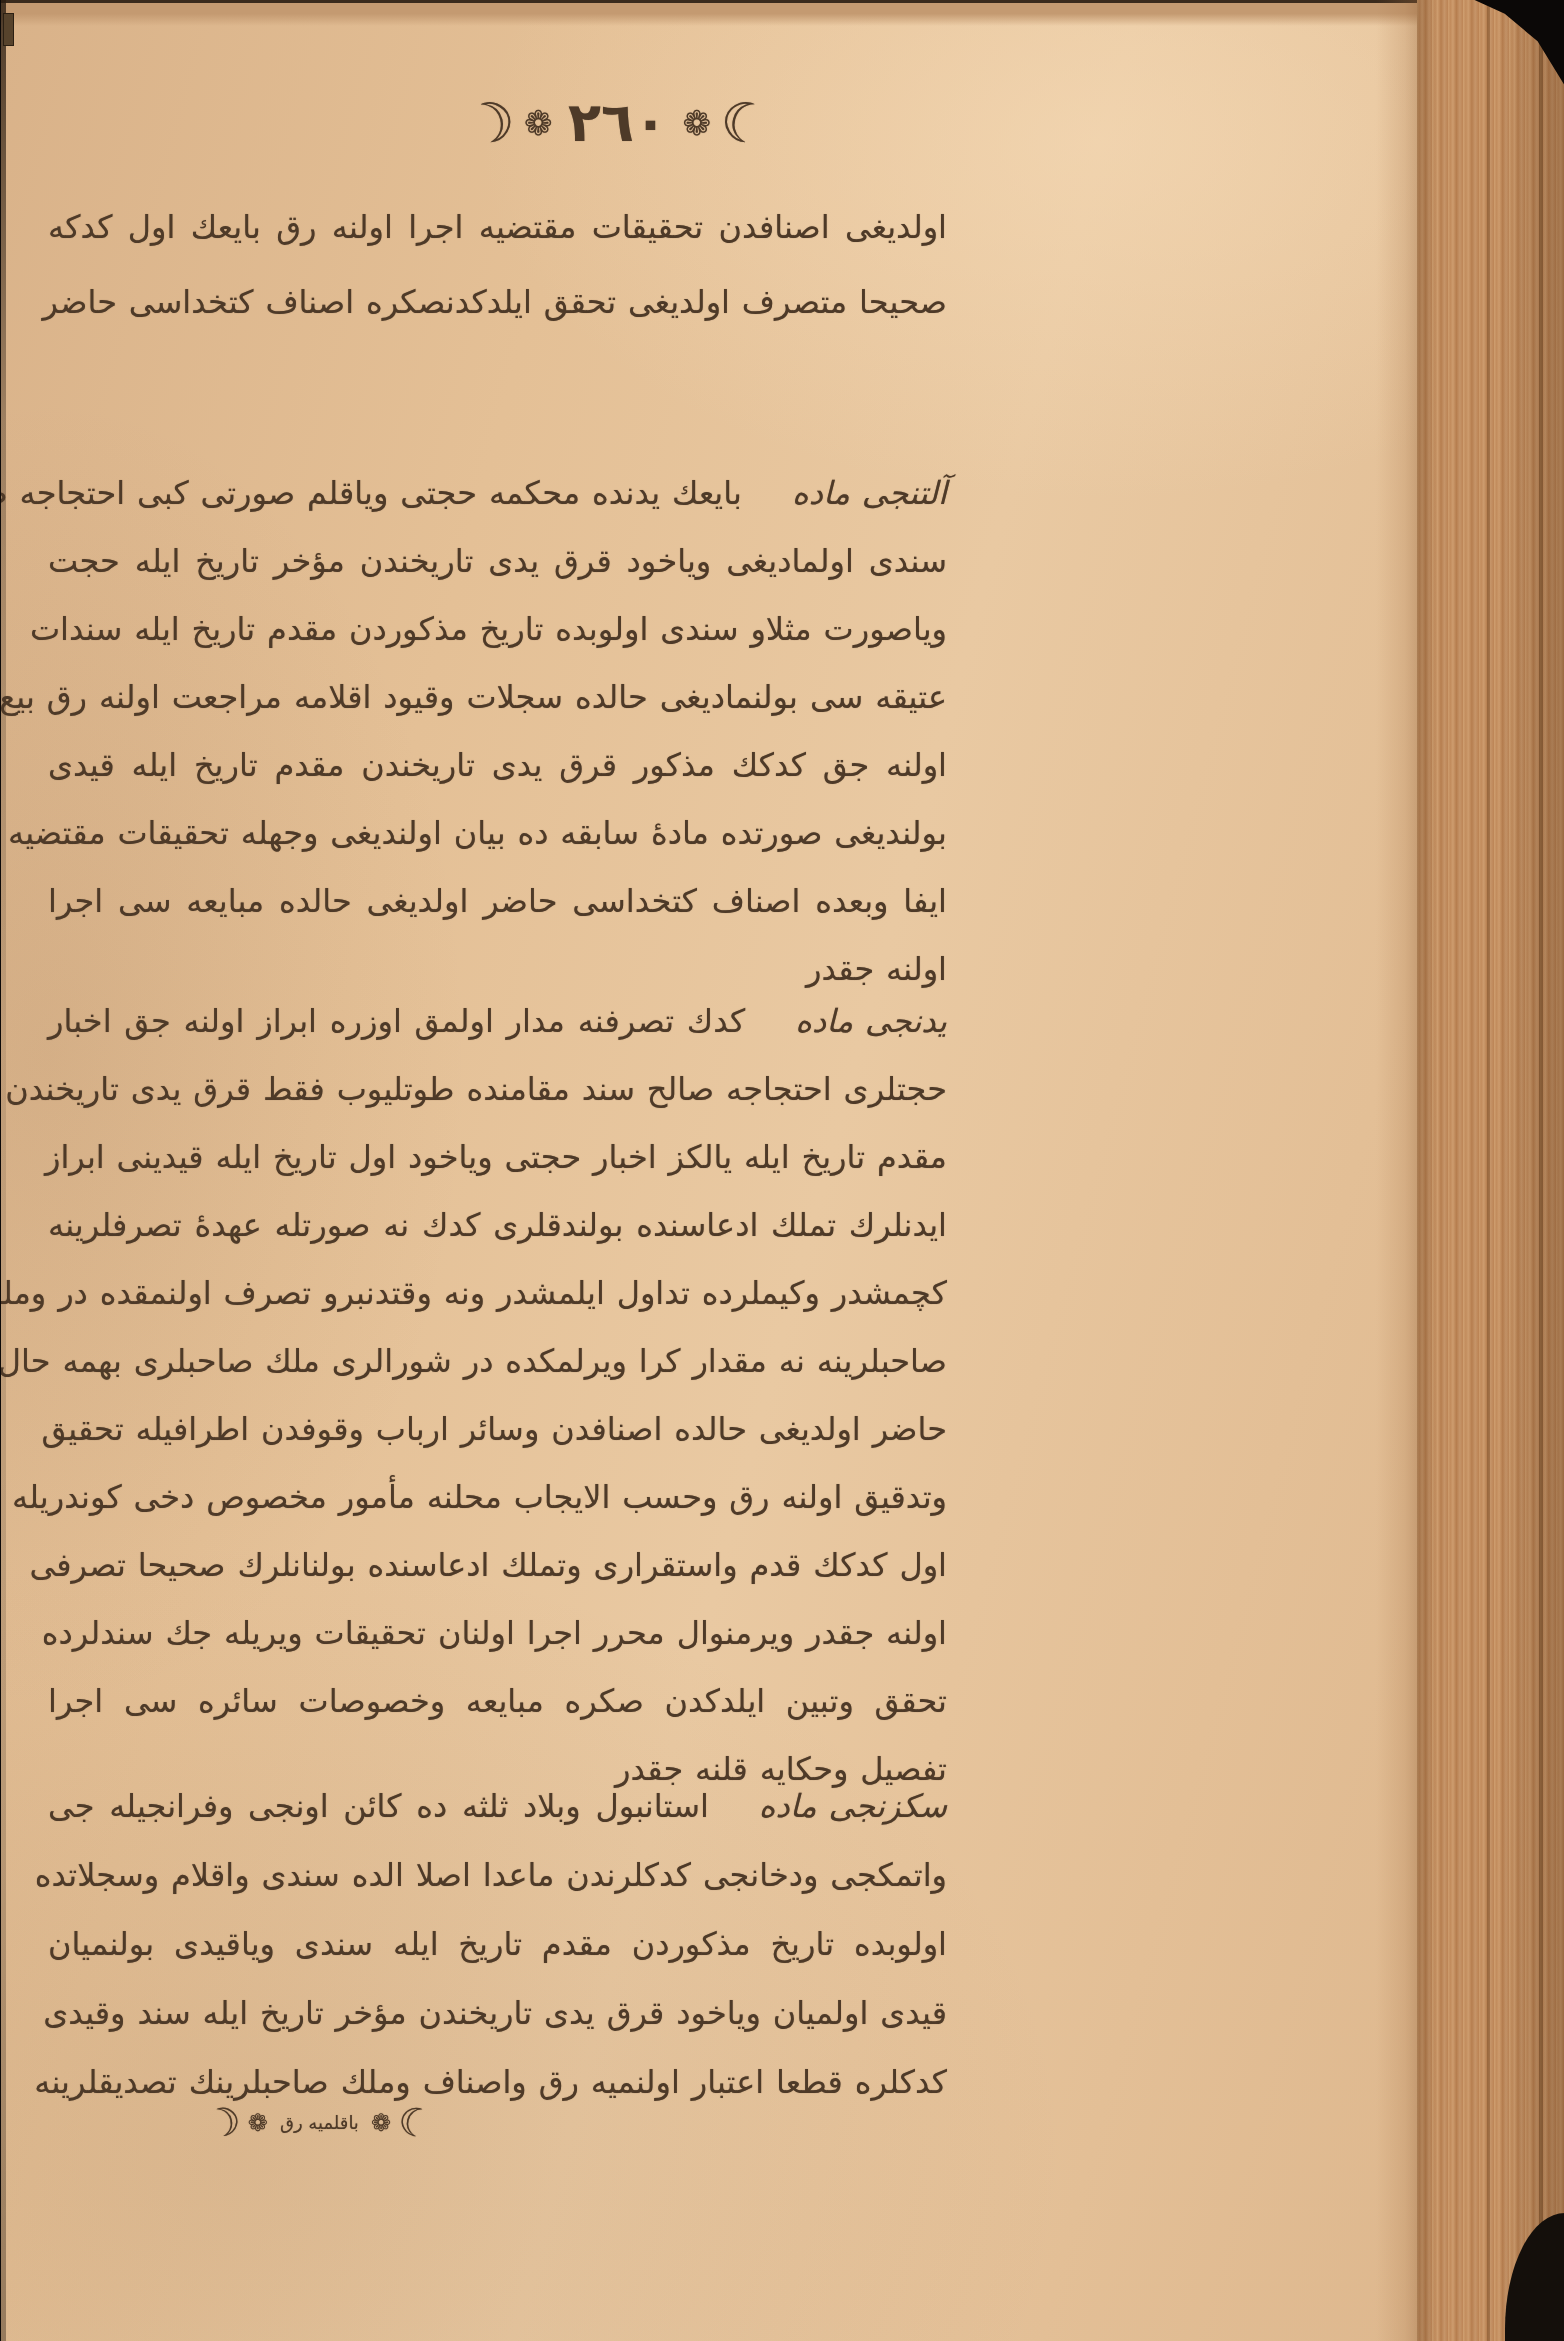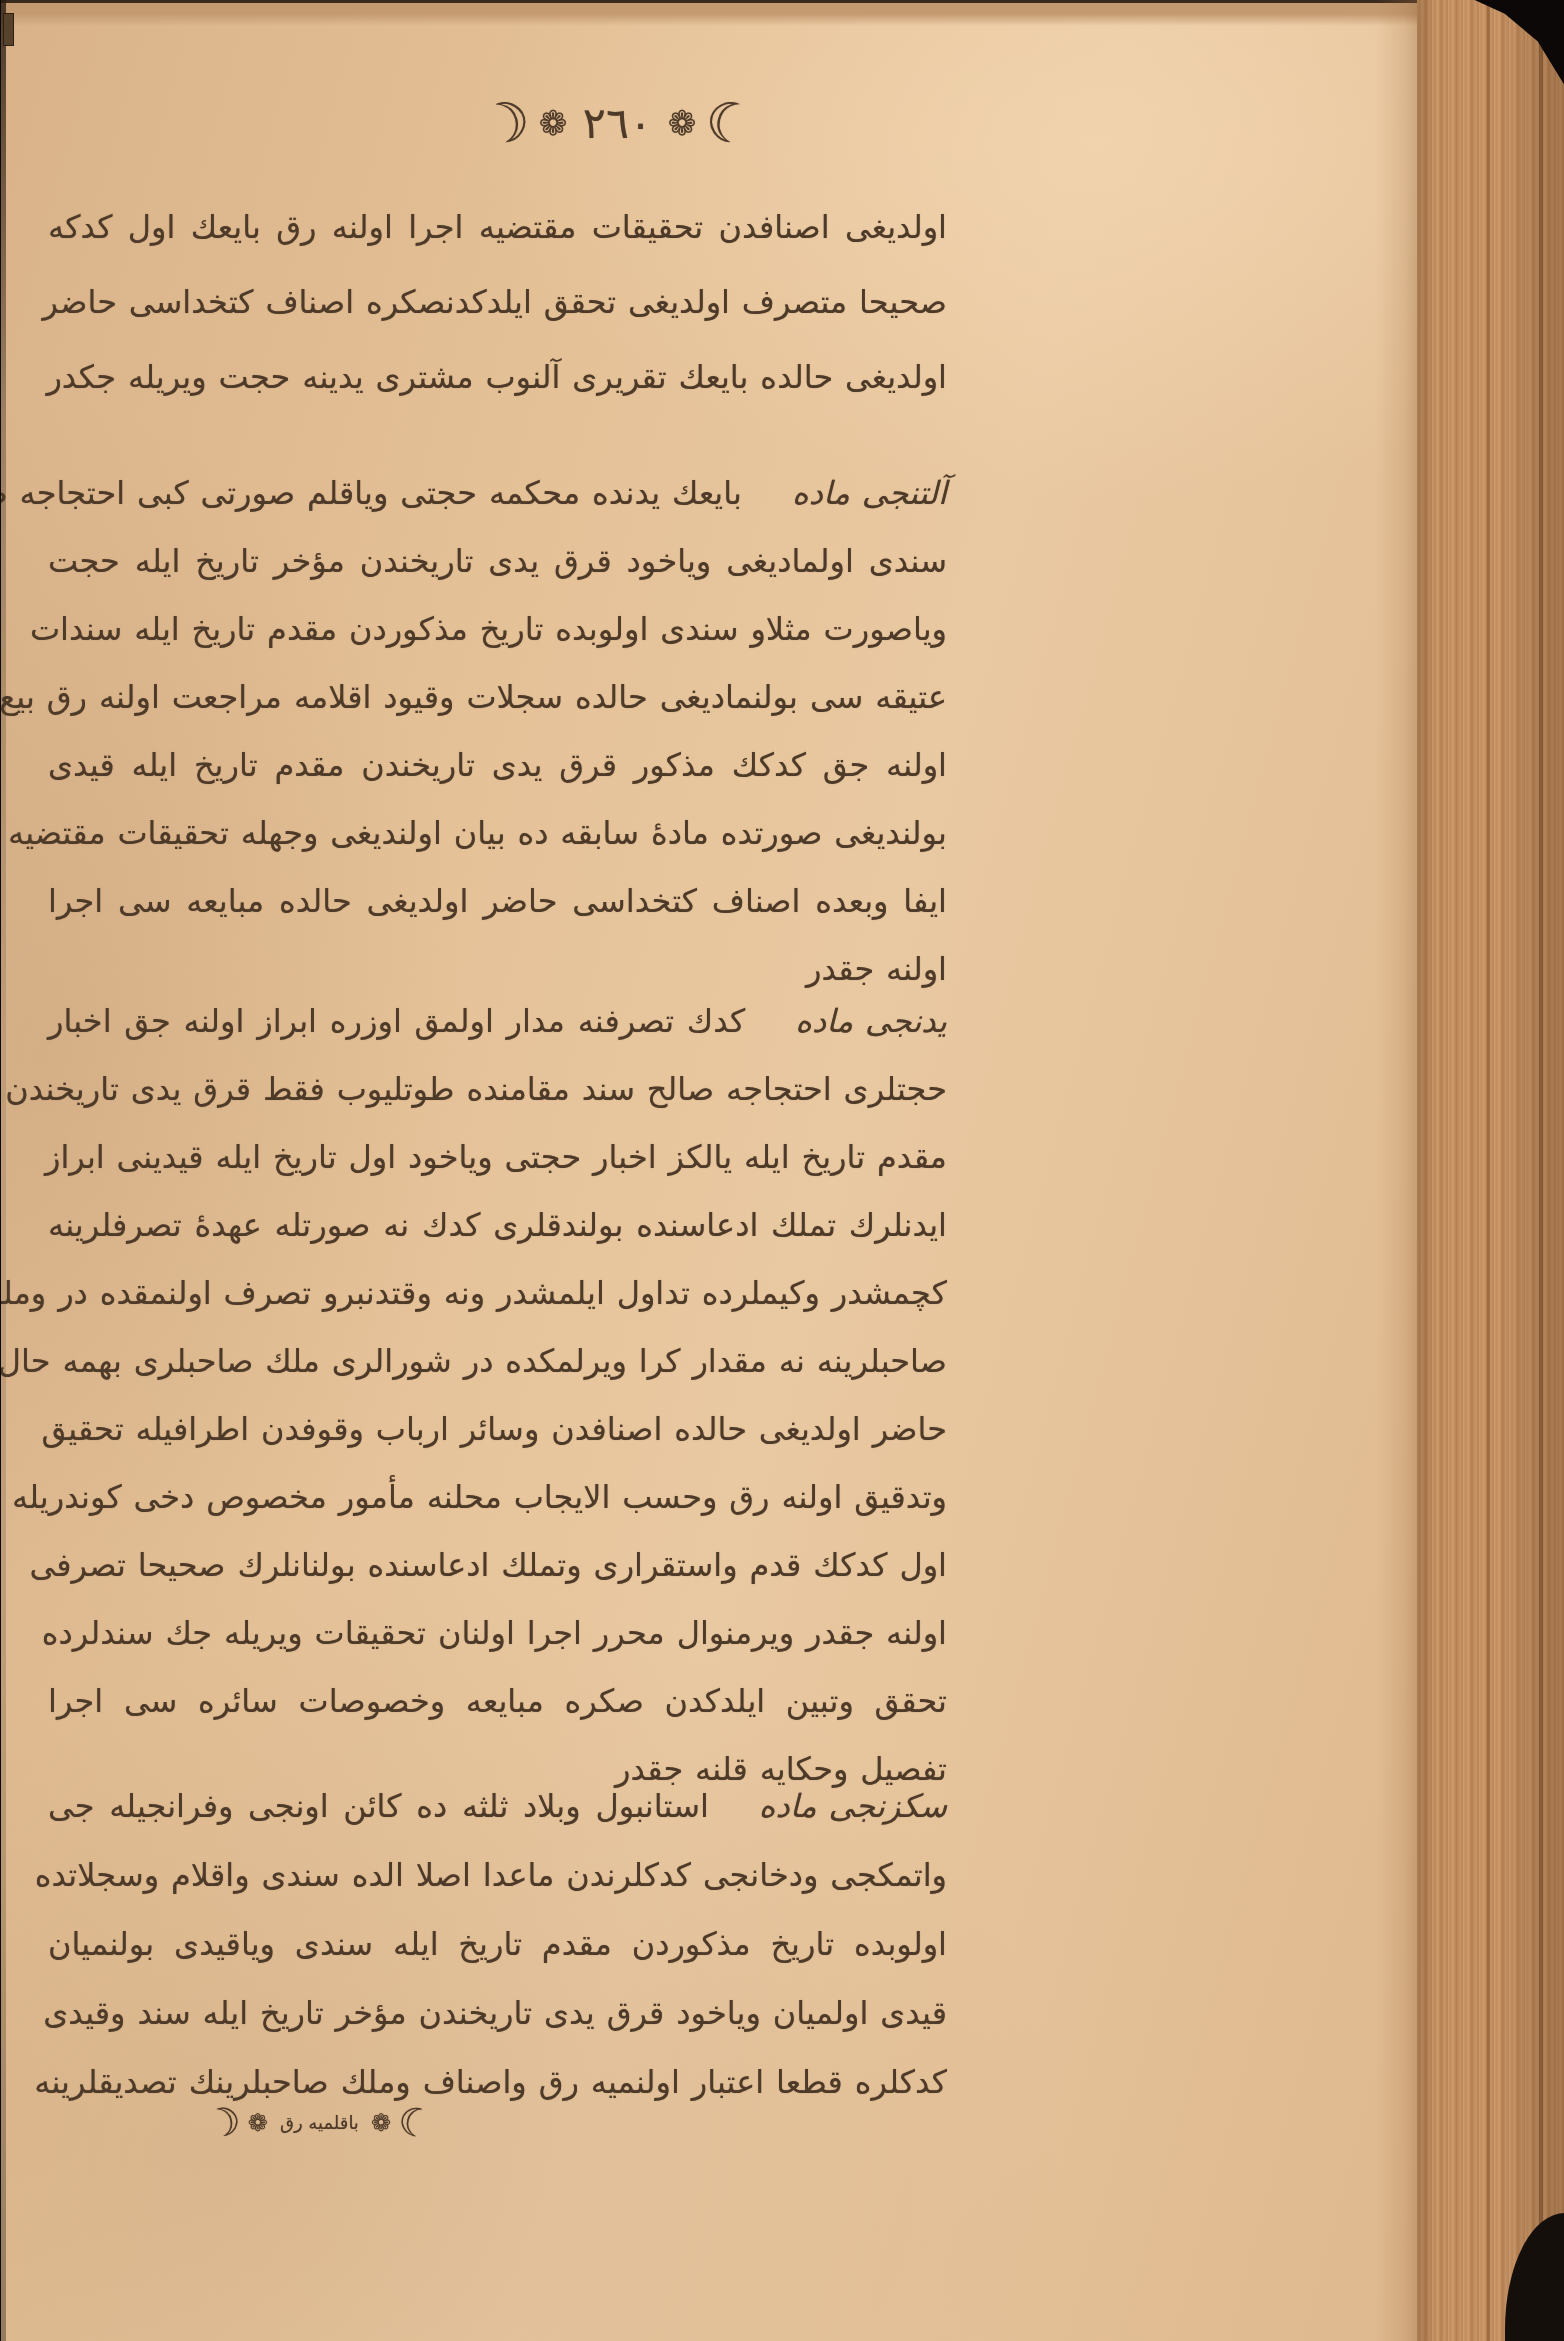--- a/index.html
+++ b/index.html
@@ -40,21 +40,21 @@
     border-top-left-radius:100% 90%;}
 
   
   .ink{color:#4e3a28;text-shadow:0 0 0.9px rgba(73,53,34,.55);}
 
   
   .pg-head{position:absolute;top:93px;left:480px;width:275px;display:flex;direction:ltr;
     align-items:center;justify-content:center;gap:8.6px;}
   .pg-head .crescent{font-size:55px;line-height:60px;}
   .pg-head .rosette{font-size:34px;line-height:60px;}
-  .pg-head .num{font-size:43px;line-height:60px;font-weight:normal;padding:0 6.9px;letter-spacing:3.4px;}
+  .pg-head .num{font-size:54px;line-height:60px;font-weight:bold;padding:0 6.9px;letter-spacing:3.4px;}
   .tilt-l{display:inline-block;transform:rotate(-14deg);}
   .tilt-r{display:inline-block;transform:rotate(14deg);}
 
   
   .text-block{position:absolute;left:48px;width:899px;top:0;height:2132px;direction:rtl;}
   .para{position:absolute;left:0;right:0;}
   .line{font-size:32px;line-height:68px;text-align:justify;text-align-last:justify;
     word-spacing:1.7px;white-space:nowrap;}
   .p1 .line{line-height:75px;}
   .p4 .line{line-height:69px;}
@@ -95,21 +95,20 @@
     <span class="num">٢٦٠</span>
     <span class="rosette">❁</span>
     <span class="crescent tilt-r">☾</span>
   </div>
 
   <div class="text-block ink">
 
     <div class="para p1">
       <div class="line">اولديغى اصنافدن تحقيقات مقتضيه اجرا اولنه رق بايعك اول كدكه</div>
       <div class="line">صحيحا متصرف اولديغى تحقق ايلدكدنصكره اصناف كتخداسى حاضر</div>
-      <div class="line">اولديغى حالده بايعك تقريرى آلنوب مشترى يدينه حجت ويريله جكدر</div>
     </div>
 
     <div class="para p2">
       <div class="line article">
         <span class="heading">آلتنجى ماده</span>
         <span class="rest">بايعك يدنده محكمه حجتى وياقلم صورتى كبى احتجاجه صالح</span>
       </div>
       <div class="line">سندى اولماديغى وياخود قرق يدى تاريخندن مؤخر تاريخ ايله حجت</div>
       <div class="line">وياصورت مثلاو سندى اولوبده تاريخ مذكوردن مقدم تاريخ ايله سندات</div>
       <div class="line">عتيقه سى بولنماديغى حالده سجلات وقيود اقلامه مراجعت اولنه رق بيع</div>

